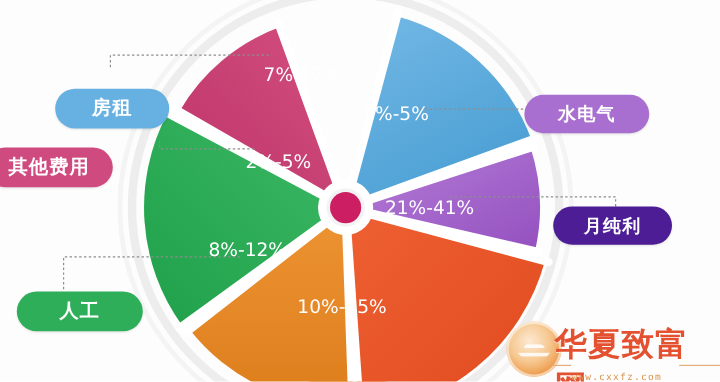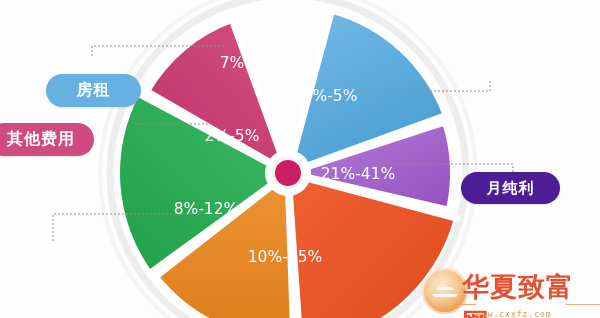--- a/index.html
+++ b/index.html
@@ -167,21 +167,27 @@
   </svg>
 
   <div class="pill" id="pill-rent" style="background:#67b0e2">
     <span>房租</span>
   </div>
 
   <div class="pill" id="pill-other" style="background:#cf4b7f">
     <span>其他费用</span>
   </div>
 
-
+  <div class="pill" id="pill-labor" style="background:#2fae5a">
+    <span>人工</span>
+  </div>
+
+  <div class="pill" id="pill-utilities" style="background:#a96fd0">
+    <span>水电气</span>
+  </div>
 
   <div class="pill" id="pill-profit" style="background:#4c1d95">
     <span>月纯利</span>
   </div>
 
   <div class="wm">
     <div class="wm-badge"></div>
     <div class="wm-text">
       <div class="wm-main">华夏致富网</div>
       <div class="wm-rule l"></div>

